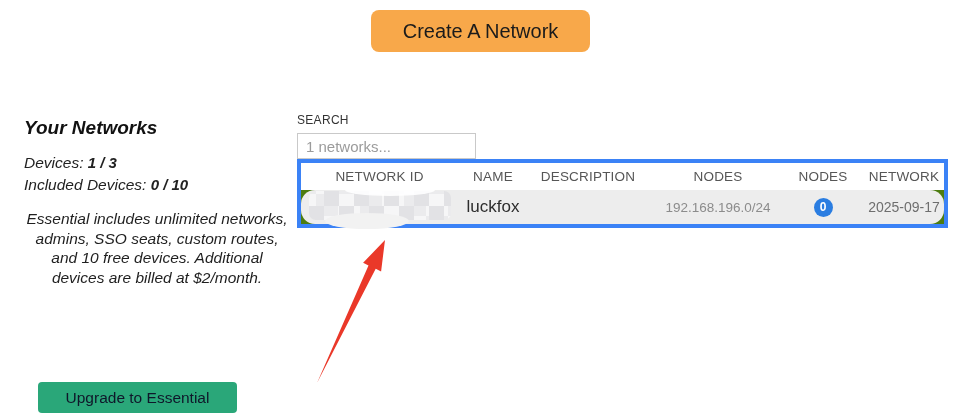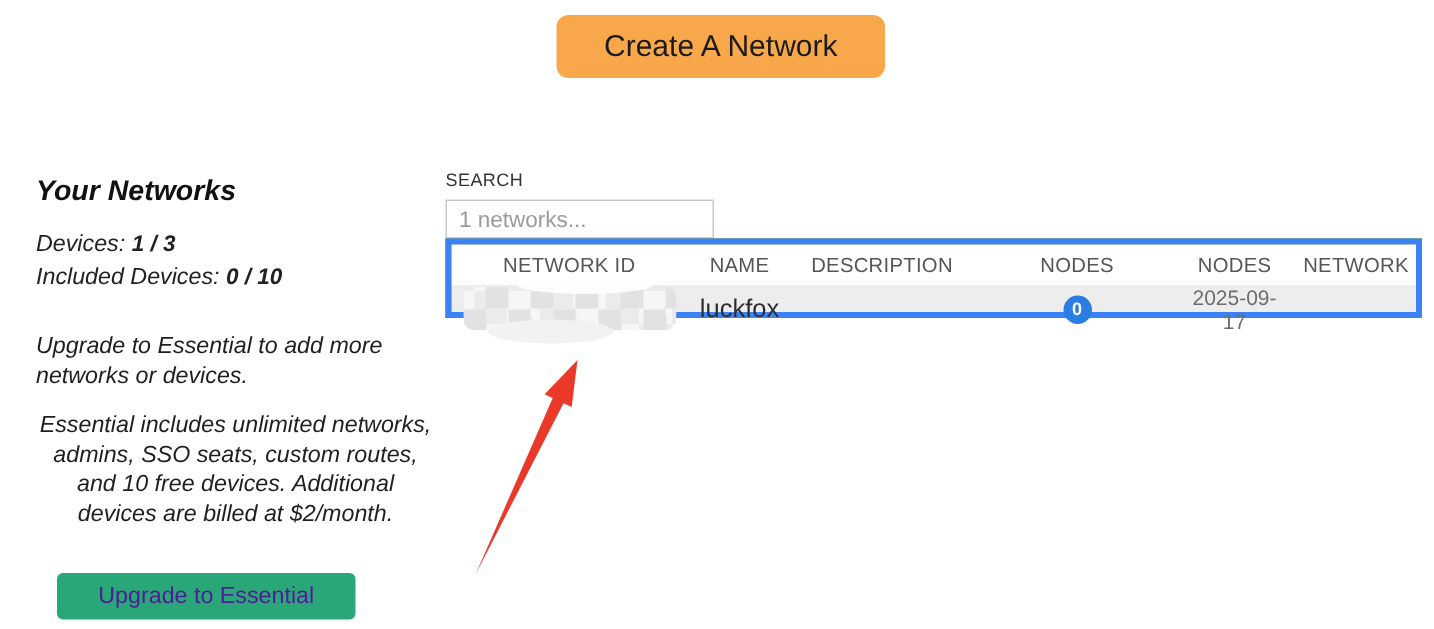--- a/index.html
+++ b/index.html
@@ -53,21 +53,21 @@
 
   .upgrade-btn {
     position: absolute;
     left: 38px; top: 382px;
     width: 199px; height: 31px;
     background: #2aa779;
     border: none;
     border-radius: 4px;
     font-family: "Liberation Sans", sans-serif;
     font-size: 15.5px;
-    color: #4c1d95;
+    color: #0f172a;
     cursor: pointer;
   }
 
   
   .main { position: absolute; left: 297px; top: 113px; width: 653px; }
   .search-label {
     display: block;
     font-size: 12px;
     letter-spacing: 0.3px;
     color: #333;
@@ -97,24 +97,25 @@
   }
   .thead { height: 27px; background: #ffffff; }
   .th {
     text-align: center;
     font-size: 13.5px;
     color: #565656;
     letter-spacing: 0.2px;
     white-space: nowrap;
   }
   .trow {
-    height: 18px;
+    height: 34px;
     background: #ededed;
     position: relative;
     cursor: pointer;
+    border-radius: 14px;
   }
   .td { text-align: center; overflow: visible; }
   .td-name { font-size: 17px; color: #2d2d2d; }
   .td-subnet { font-size: 13.5px; color: #8c8c8c; }
   .td-created { font-size: 14px; color: #6e6e6e; }
 
   
   .mosaic {
     position: absolute;
     left: 8px; top: 1px;
@@ -179,21 +180,20 @@
       <div class="stat">
         <span>Devices:</span>
         <span class="stat-value">1 / 3</span>
       </div>
       <div class="stat">
         <span>Included Devices:</span>
         <span class="stat-value">0 / 10</span>
       </div>
     </div>
 
-    <p class="para para-1">Upgrade to Essential to add more networks or devices.</p>
     <p class="para para-2">Essential includes unlimited networks, admins, SSO seats, custom routes, and 10 free devices. Additional devices are billed at $2/month.</p>
   </aside>
 
   <button class="upgrade-btn">Upgrade to Essential</button>
 
   <main class="main">
     <label class="search-label">SEARCH</label>
     <input class="search-input" type="text" placeholder="1 networks..." style="">
 
     <div class="table">
@@ -205,20 +205,21 @@
         <div class="th">NODES</div>
         <div class="th">NETWORK</div>
       </div>
 
       <div class="trow">
         <div class="td">
           <div class="mosaic"></div>
         </div>
         <div class="td td-name">luckfox</div>
         <div class="td"></div>
+        <div class="td td-subnet">192.168.196.0/24</div>
         <div class="td">
           <span class="badge">0</span>
         </div>
         <div class="td td-created">2025-09-17</div>
       </div>
     </div>
   </main>
 
   <svg class="arrow" viewBox="0 0 100 160" xmlns="http://www.w3.org/2000/svg">
     <polygon points="17,151 68.5,33.4 63.1,30.8 85,8 81.1,39.4 75.7,36.8" fill="#ea3829"></polygon>

